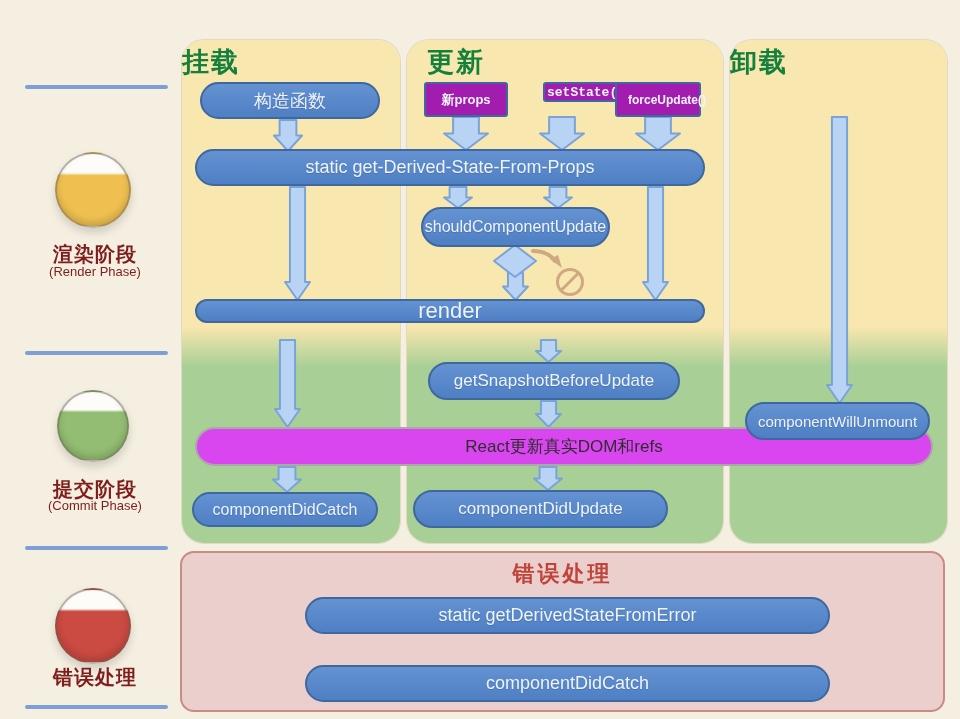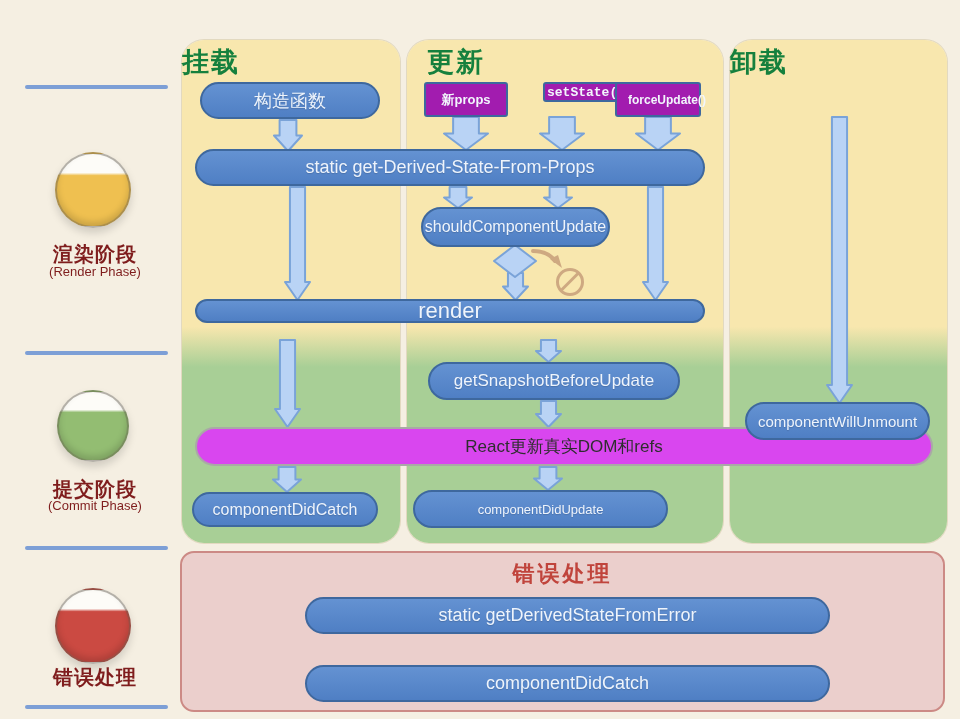--- a/index.html
+++ b/index.html
@@ -173,18 +173,18 @@
 
 <div class="pill" style="left:421px;top:207px;width:189px;height:40px;font-size:16px;">shouldComponentUpdate</div>
 
 <div class="pill" style="left:195px;top:299px;width:510px;height:24px;font-size:22px;">render</div>
 
 <div class="pill" style="left:428px;top:362px;width:252px;height:38px;font-size:17px;">getSnapshotBeforeUpdate</div>
 
 <div class="pill" style="left:745px;top:402px;width:185px;height:38px;font-size:15px;">componentWillUnmount</div>
 
 <div class="pill" style="left:192px;top:492px;width:186px;height:35px;font-size:16px;">componentDidCatch</div>
-<div class="pill" style="left:413px;top:490px;width:255px;height:38px;font-size:13px;">componentDidUpdate</div>
+<div class="pill" style="left:413px;top:490px;width:255px;height:38px;font-size:17px;">componentDidUpdate</div>
 
 <div class="errpanel"></div>
 <div class="err-title">错误处理</div>
 <div class="pill" style="left:305px;top:597px;width:525px;height:37px;font-size:18px;">static getDerivedStateFromError</div>
 <div class="pill" style="left:305px;top:665px;width:525px;height:37px;font-size:18px;">componentDidCatch</div>
 
 </body></html>

